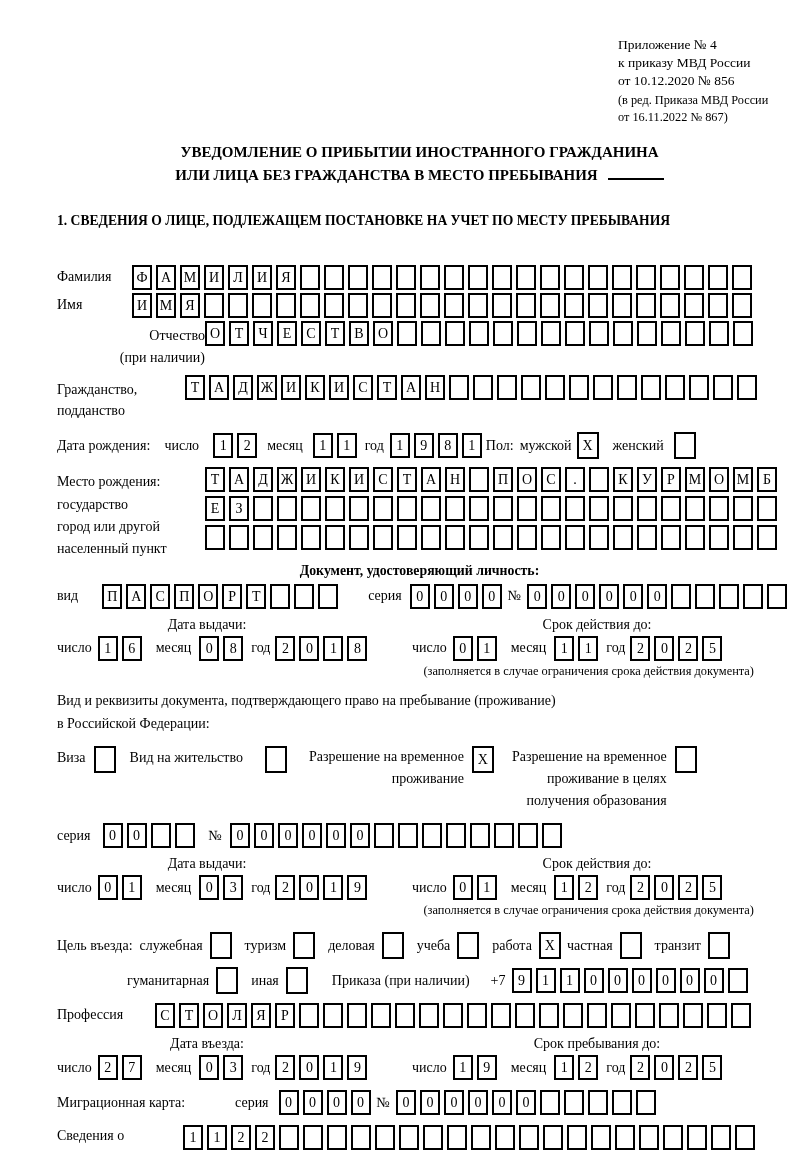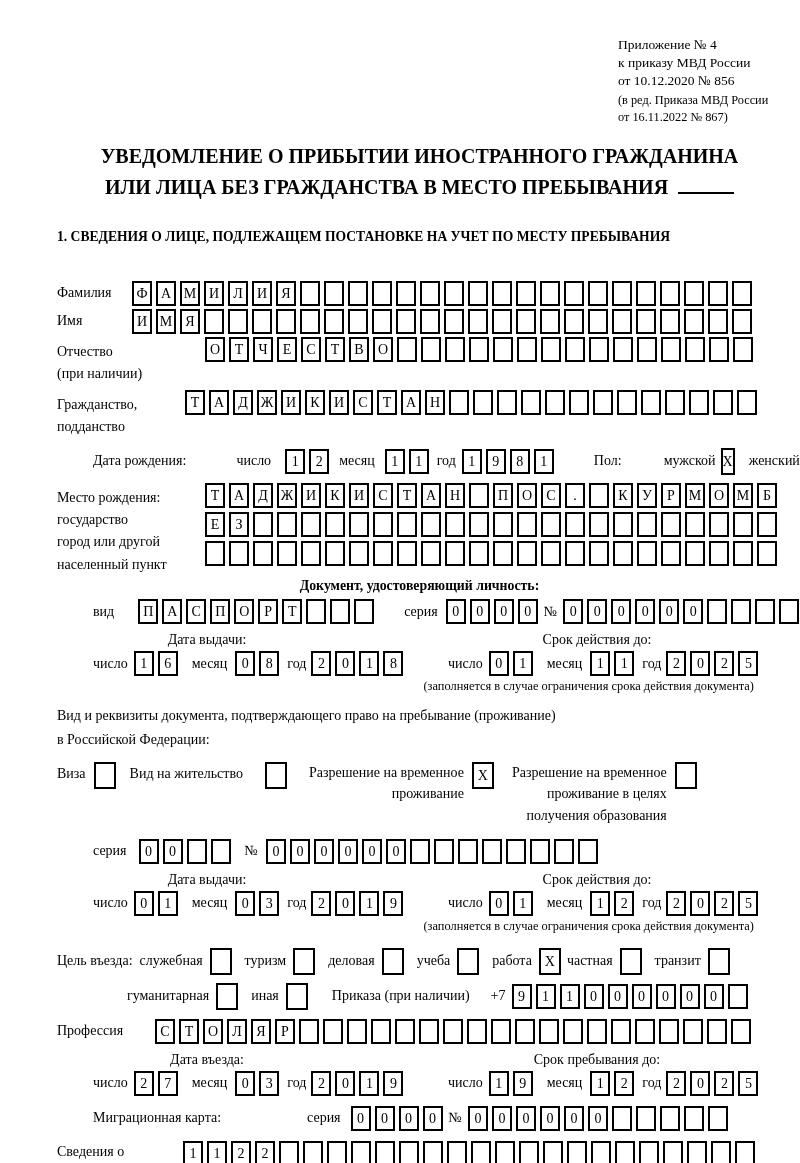--- a/index.html
+++ b/index.html
@@ -10,21 +10,21 @@
     overflow:hidden;
   }
   .page { width:800px; height:852px; padding:36px 18px 0 57px; }
 
   
   .annex { margin-left:561px; font-size:13.5px; line-height:1.32; }
   .amend { margin-left:561px; font-size:12.3px; line-height:1.32; margin-top:3px; }
   .forma { text-align:right; padding-right:16px; font-weight:bold; font-size:14.5px; margin-top:20px; letter-spacing:.5px; }
 
   
-  .title { text-align:center; font-weight:bold; font-size:20px; line-height:1.55; margin-top:16px; }
+  .title { text-align:center; font-weight:bold; font-size:15px; line-height:1.55; margin-top:16px; }
   .title-underline { display:inline-block; width:56px; border-bottom:2px solid #000; height:14px; margin-left:10px; }
   .sect { font-weight:bold; font-size:13.6px; margin-top:26px; }
 
   
   .frow { display:flex; align-items:flex-start; margin-top:3px; }
   .lbl { font-size:14px; padding-top:4px; flex:none; }
   .lbl2 { font-size:14px; line-height:1.55; flex:none; padding-top:4px; }
   .boxes { white-space:nowrap; flex:none; }
   .cell {
     display:inline-block; width:20px; height:25px; border:2px solid #000;
@@ -36,21 +36,21 @@
     text-align:center; line-height:23px; font-size:14px; vertical-align:top; background:#fff;
   }
   .stack .boxrow { margin-bottom:4px; white-space:nowrap; }
 
   
   .dates { display:flex; margin-top:8px; }
   .dcol-l { width:355px; flex:none; }
   .dcol-r { flex:1; }
   .dhead { text-align:center; font-size:14px; margin-bottom:3px; }
   .dline { display:flex; align-items:center; white-space:nowrap; }
-  .dline .dl { margin-right:6px;margin-left:36px; }
+  .dline .dl { margin-right:6px; }
   .footnote { text-align:right; font-size:12.4px; margin-top:3px; padding-right:28px; }
 
   
   .opts { display:flex; align-items:flex-start; margin-top:10px; }
   .opt { display:flex; align-items:flex-start; margin-right:14px; }
   .opt .olabel { text-align:right; line-height:1.55; margin-right:8px; }
   .opt .olabel1 { margin-right:8px; padding-top:4px; }
 
   .purpose-row { display:flex; align-items:center; margin-top:14px; white-space:nowrap; }
   .purpose-row .plabel { margin-right:7px; }
@@ -85,21 +85,21 @@
     <div class="lbl" style="width:75px;">Фамилия</div>
     <div class="boxes"><span class="cell">Ф</span><span class="cell">А</span><span class="cell">М</span><span class="cell">И</span><span class="cell">Л</span><span class="cell">И</span><span class="cell">Я</span><span class="cell"></span><span class="cell"></span><span class="cell"></span><span class="cell"></span><span class="cell"></span><span class="cell"></span><span class="cell"></span><span class="cell"></span><span class="cell"></span><span class="cell"></span><span class="cell"></span><span class="cell"></span><span class="cell"></span><span class="cell"></span><span class="cell"></span><span class="cell"></span><span class="cell"></span><span class="cell"></span><span class="cell"></span></div>
   </div>
 
   <div class="frow">
     <div class="lbl" style="width:75px;">Имя</div>
     <div class="boxes"><span class="cell">И</span><span class="cell">М</span><span class="cell">Я</span><span class="cell"></span><span class="cell"></span><span class="cell"></span><span class="cell"></span><span class="cell"></span><span class="cell"></span><span class="cell"></span><span class="cell"></span><span class="cell"></span><span class="cell"></span><span class="cell"></span><span class="cell"></span><span class="cell"></span><span class="cell"></span><span class="cell"></span><span class="cell"></span><span class="cell"></span><span class="cell"></span><span class="cell"></span><span class="cell"></span><span class="cell"></span><span class="cell"></span><span class="cell"></span></div>
   </div>
 
   <div class="frow">
-    <div class="lbl2" style="width:148px;">
+    <div class="lbl2" style="width:148px;text-align:right;">
       <div>Отчество</div>
       <div>(при наличии)</div>
     </div>
     <div class="boxes"><span class="cell">О</span><span class="cell">Т</span><span class="cell">Ч</span><span class="cell">Е</span><span class="cell">С</span><span class="cell">Т</span><span class="cell">В</span><span class="cell">О</span><span class="cell"></span><span class="cell"></span><span class="cell"></span><span class="cell"></span><span class="cell"></span><span class="cell"></span><span class="cell"></span><span class="cell"></span><span class="cell"></span><span class="cell"></span><span class="cell"></span><span class="cell"></span><span class="cell"></span><span class="cell"></span><span class="cell"></span></div>
   </div>
 
   <div class="frow" style="margin-top:6px;">
     <div class="lbl2" style="width:128px;">
       <div>Гражданство,</div>
       <div>подданство</div>

